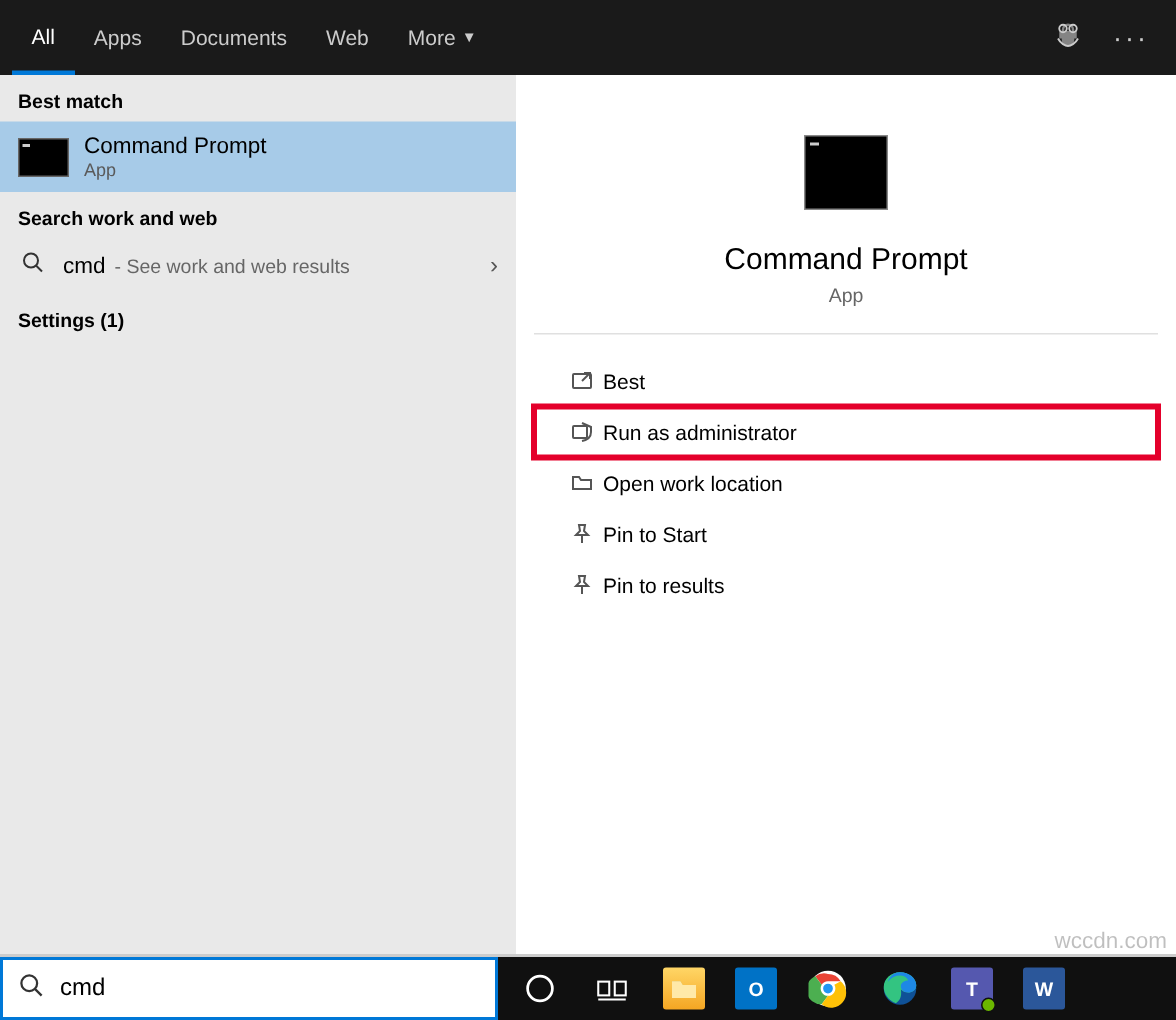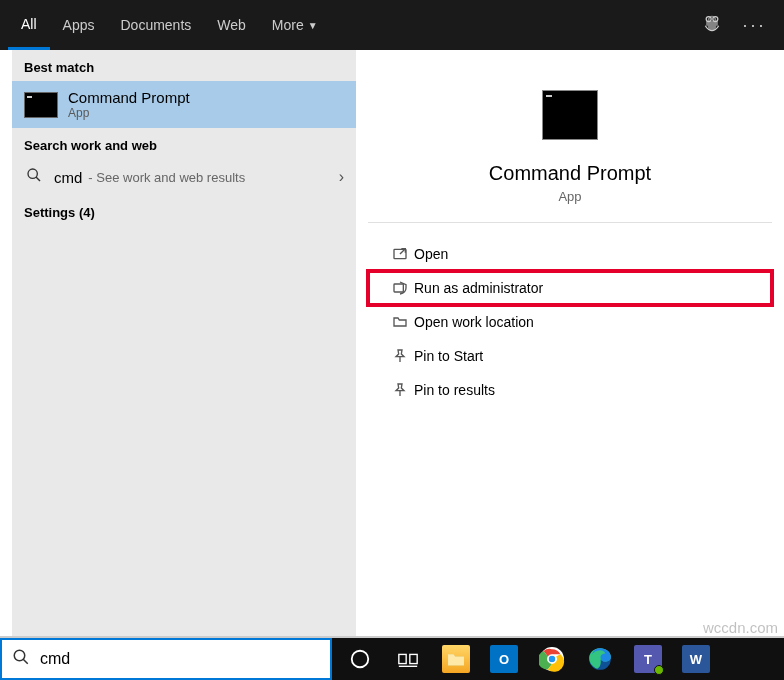--- a/index.html
+++ b/index.html
@@ -10,21 +10,21 @@
   
   .tab-bar { height: 50px; background: #1a1a1a; display: flex; align-items: center; padding: 0 8px; color: #ccc; font-size: 14px; justify-content: space-between; }
   .tab-bar-left { display: flex; align-items: stretch; height: 100%; }
   .tab-item { display: flex; align-items: center; padding: 0 13px; color: #ccc; cursor: pointer; }
   .tab-item.active { color: #fff; border-bottom: 3px solid #0078d7; }
   .tab-item .chevron { margin-left: 4px; font-size: 10px; }
   .tab-bar-right { display: flex; align-items: center; gap: 20px; padding-right: 10px; }
   .tab-bar-right svg { fill: #ccc; }
 
   
-  .main-area { flex: 1; display: flex; min-height: 0; margin-left: 12px; }
+  .main-area { flex: 1; display: flex; min-height: 0; }
 
   
   .left-col { width: 344px; background: #e9e9e9; display: flex; flex-direction: column; }
   .section-header { font-size: 13px; font-weight: 600; padding: 10px 12px 6px 12px; color: #000; }
   .result-row { display: flex; align-items: center; padding: 8px 12px; cursor: pointer; }
   .result-row.selected { background: #a7cbe8; }
   .result-thumb { width: 34px; height: 26px; background: #000; border: 1px solid #666; margin-right: 10px; display: flex; align-items: flex-start; }
   .result-thumb .caret { width: 5px; height: 2px; background: #ccc; margin: 3px 0 0 2px; }
   .result-title { font-size: 15px; color: #000; }
   .result-sub { font-size: 12px; color: #5a5a5a; }
@@ -116,41 +116,41 @@
           <svg width="16" height="16" viewBox="0 0 24 24" fill="none" stroke="#333" stroke-width="2">
               <circle cx="10" cy="10" r="7"></circle>
               <line x1="21" y1="21" x2="15" y2="15"></line>
             </svg>
         </span>
         <span class="cmd-text">cmd</span>
         <span class="hint-text">- See work and web results</span>
         <span class="arrow">›</span>
       </div>
 
-      <div class="section-header">Settings (4)</div>
+      <div class="section-header">Settings (1)</div>
     </div>
 
     <div class="right-col">
       <div class="preview-header">
         <div class="preview-icon">
             <div class="caret"></div>
           </div>
         <div class="preview-title">Command Prompt</div>
         <div class="preview-sub">App</div>
       </div>
       <div class="preview-actions">
         <div class="action-row">
           <span class="icon-wrap">
             <svg width="16" height="16" viewBox="0 0 24 24" fill="none" stroke="#555" stroke-width="2">
                 <rect x="3" y="5" width="18" height="14" rx="1"></rect>
                 <path d="M14 4l6 0 0 6"></path>
                 <path d="M20 4l-8 8"></path>
               </svg>
           </span>
-          <span>Open</span>
+          <span>Best</span>
         </div>
         <div class="action-row highlighted">
           <span class="icon-wrap">
             <svg width="16" height="16" viewBox="0 0 24 24" fill="none" stroke="#555" stroke-width="2">
                 <rect x="3" y="6" width="14" height="12" rx="1"></rect>
                 <path d="M12 3l9 4v5c0 5-4 8-9 9"></path>
               </svg>
           </span>
           <span>Run as administrator</span>
         </div>

